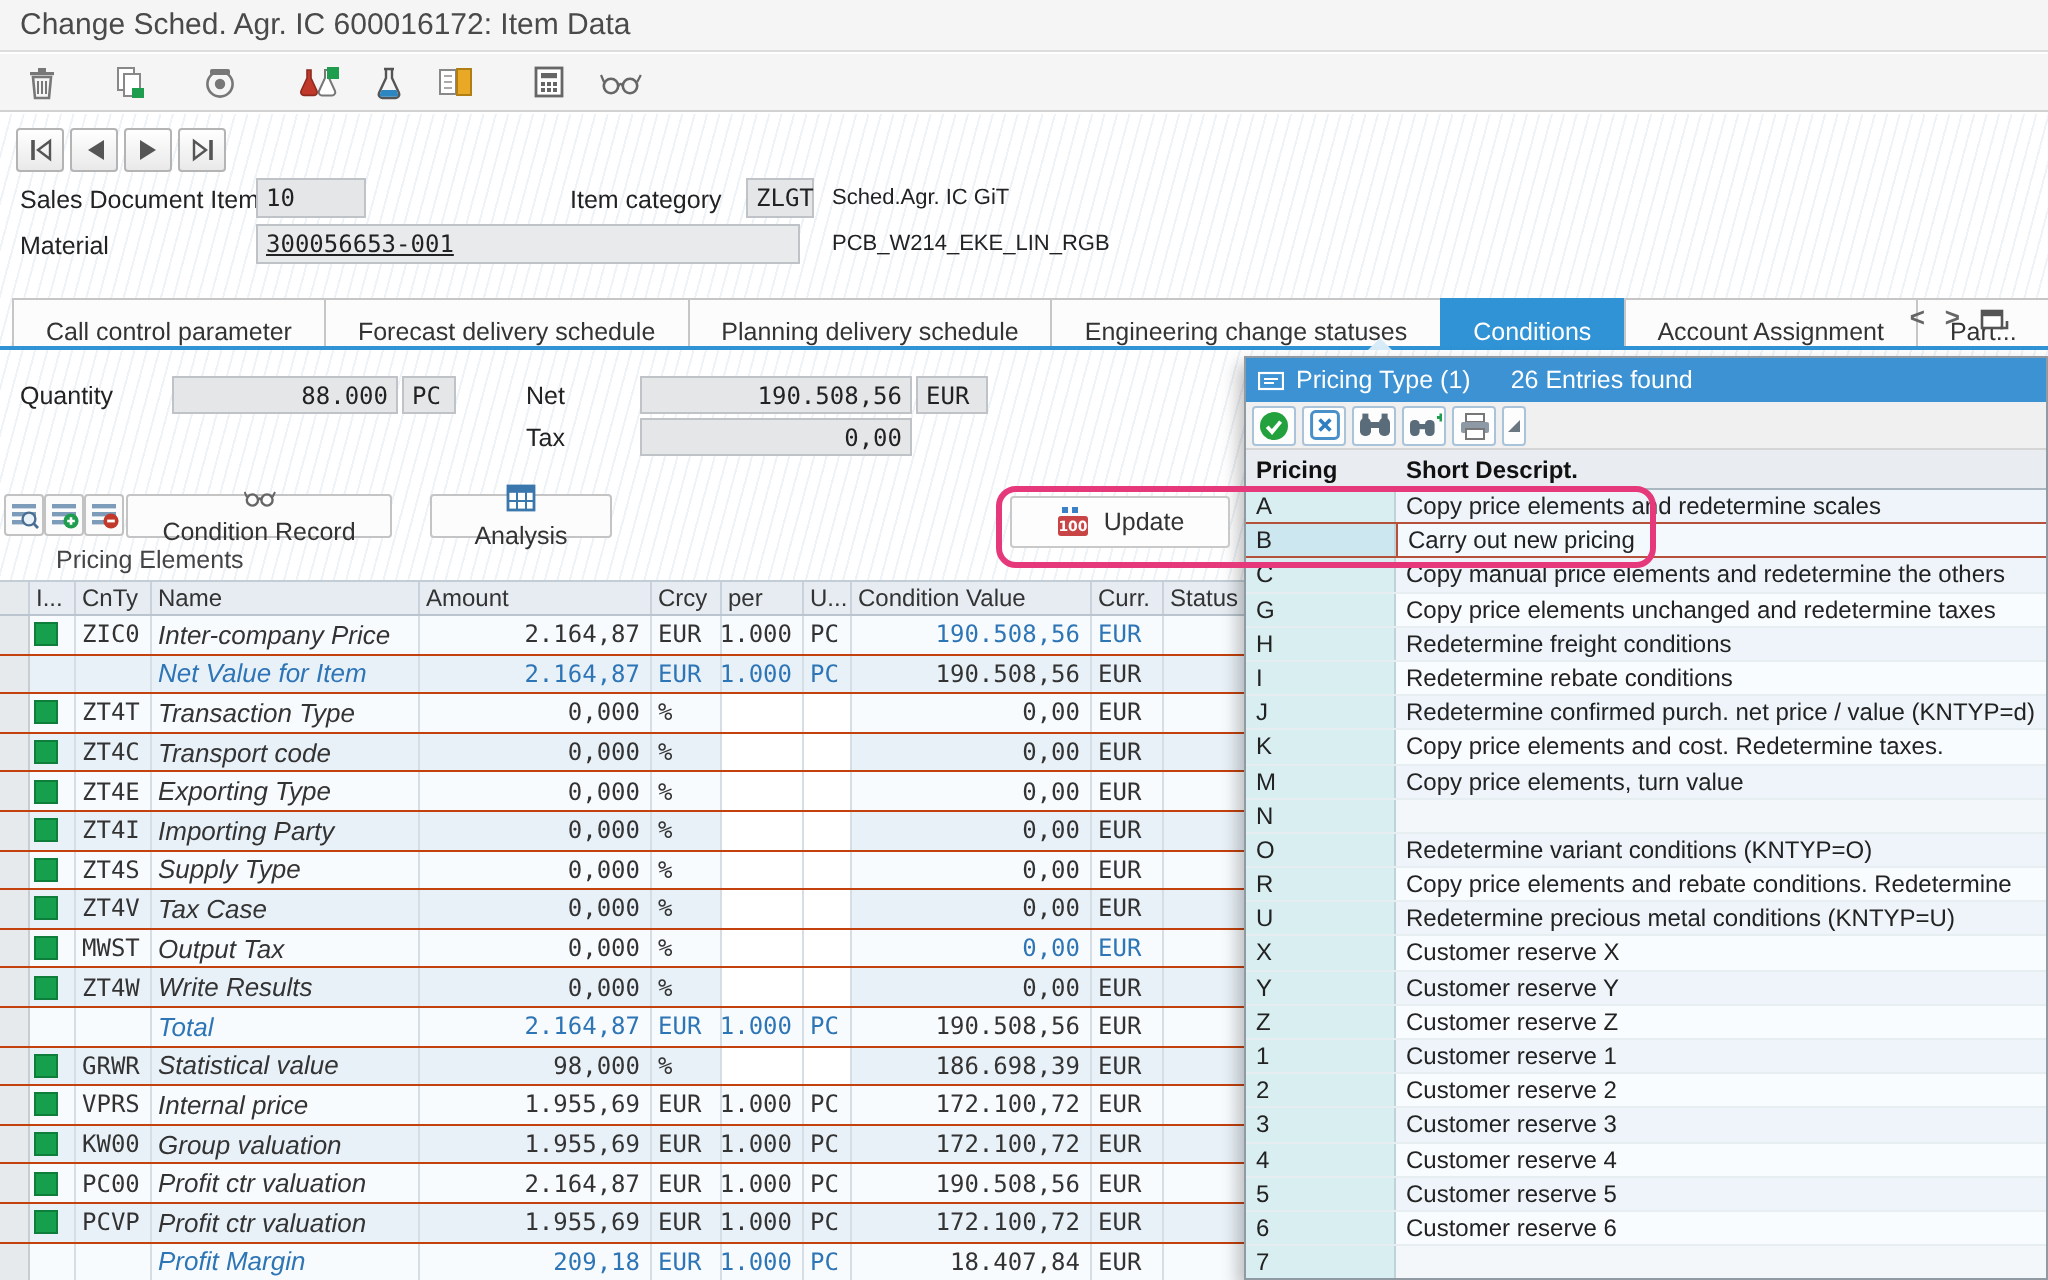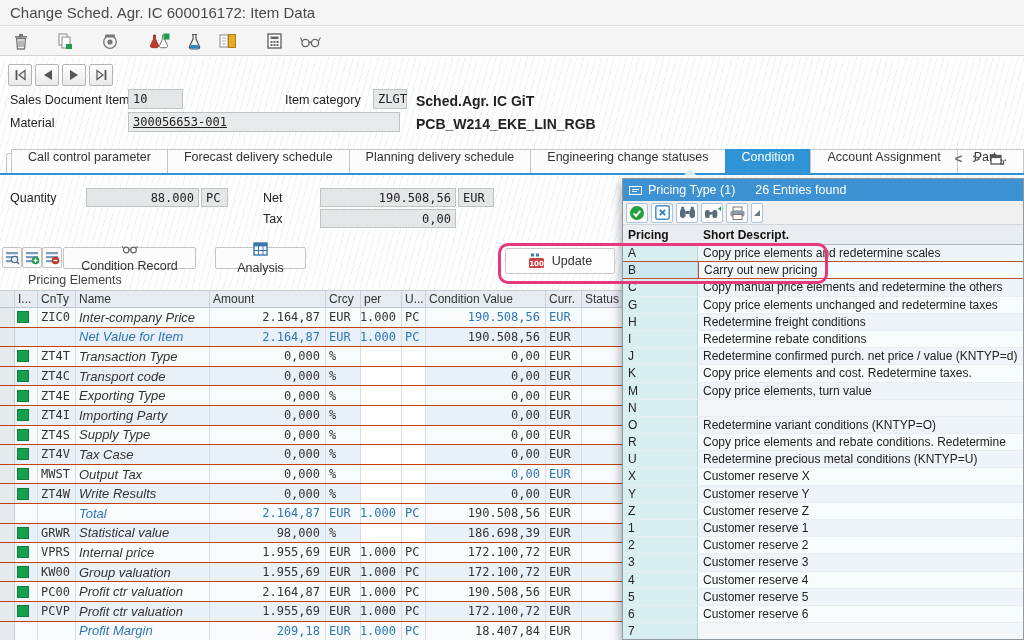--- a/index.html
+++ b/index.html
@@ -17,27 +17,27 @@
   .content { position:absolute; left:0; top:57px; width:1024px; height:583px;
     background:repeating-linear-gradient(105deg,#ffffff 0 5px,#eef3f8 5px 6px);padding-left:34px; }
 
   
   .navbtns { position:absolute; left:8px; top:7px; display:flex; gap:3px; }
   .navbtn { width:24px; height:22px; background:linear-gradient(#ffffff,#e9e9e9); border:1px solid #b4b4b4; border-radius:2px; display:flex; align-items:center; justify-content:center; }
 
   
   .flabel { position:absolute; font-size:12.5px; color:#222; }
   .field { position:absolute; height:20px; background:#e4e6e8; border:1px solid #bfc3c7; display:flex; align-items:center; padding:0 4px; font-family:"DejaVu Sans Mono", monospace; font-size:12px; color:#222; }
-  .ftext { position:absolute; font-size:14px; color:#222;font-weight:bold; }
+  .ftext { position:absolute; font-size:11px; color:#222; }
   .underlined { text-decoration:underline; }
 
   
   .tabstrip { position:absolute; left:0; top:92px; width:1024px; height:24px; display:flex; align-items:flex-end; }
   .tabstub { width:7px; height:20px; border-left:1px solid #c6c6c6; border-top:1px solid #c6c6c6; margin-left:6px; background:#fcfcfc; border-top-left-radius:3px; }
-  .tab { height:24px; background:#fcfcfc; border:1px solid #c6c6c6; border-bottom:none; margin-left:-1px; padding:0 16px; display:flex; align-items:flex-start; font-size:12.5px; color:#333; white-space:nowrap; }
+  .tab { height:24px; background:#fcfcfc; border:1px solid #c6c6c6; border-bottom:none; margin-left:-1px; padding:0 16px; display:flex; align-items:flex-end; font-size:12.5px; color:#333; white-space:nowrap; }
   .tab.active { background:#2f93d6; border-color:#2f93d6; color:#fff; }
   .tabline { position:absolute; left:0; top:116px; width:1024px; height:2px; background:#2f93d6; }
   .tabnotch { position:absolute; top:112px; left:684px; width:0; height:0; border-left:6px solid transparent; border-right:6px solid transparent; border-bottom:6px solid #d7ebf8; z-index:2; }
   .tabctrl { position:absolute; top:94px; right:44px; display:flex; gap:10px; align-items:center; color:#666; font-weight:bold; font-size:13px; }
   .tabwin { position:absolute; top:95px; right:18px; }
 
   
   .qlabel { top:134px; left:10px; }
   .qfield { top:131px; left:86px; width:113px; justify-content:flex-end; }
   .qunit  { top:131px; left:201px; width:27px; }
@@ -222,21 +222,21 @@
       <div class="tab">
         <span>Forecast delivery schedule</span>
       </div>
       <div class="tab">
         <span>Planning delivery schedule</span>
       </div>
       <div class="tab">
         <span>Engineering change statuses</span>
       </div>
       <div class="tab active">
-        <span>Condition</span>
+        <span>Conditions</span>
       </div>
       <div class="tab">
         <span>Account Assignment</span>
       </div>
       <div class="tab">
         <span>Part...</span>
       </div>
   </div>
   <div class="tabline"></div>
   <div class="tabnotch"></div>

